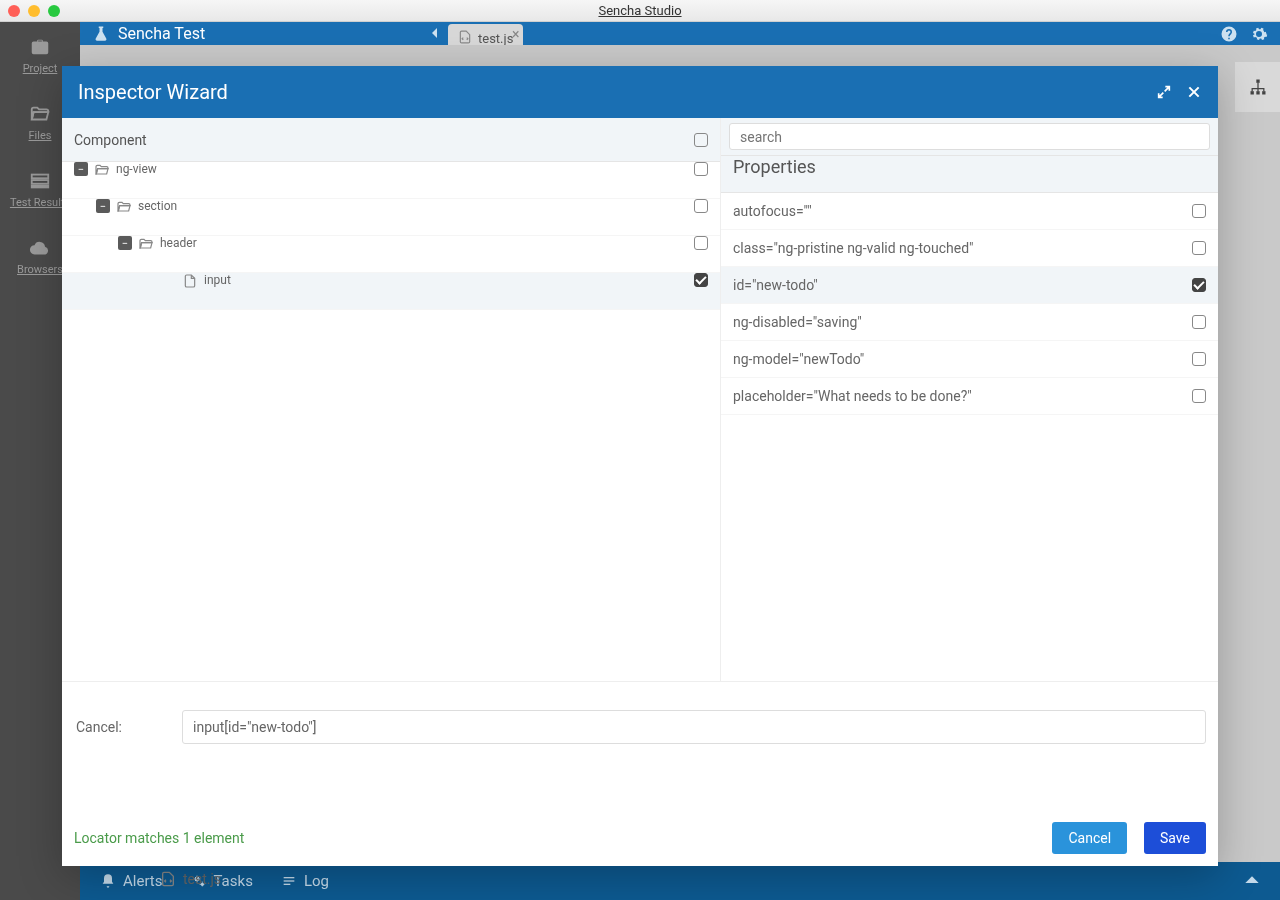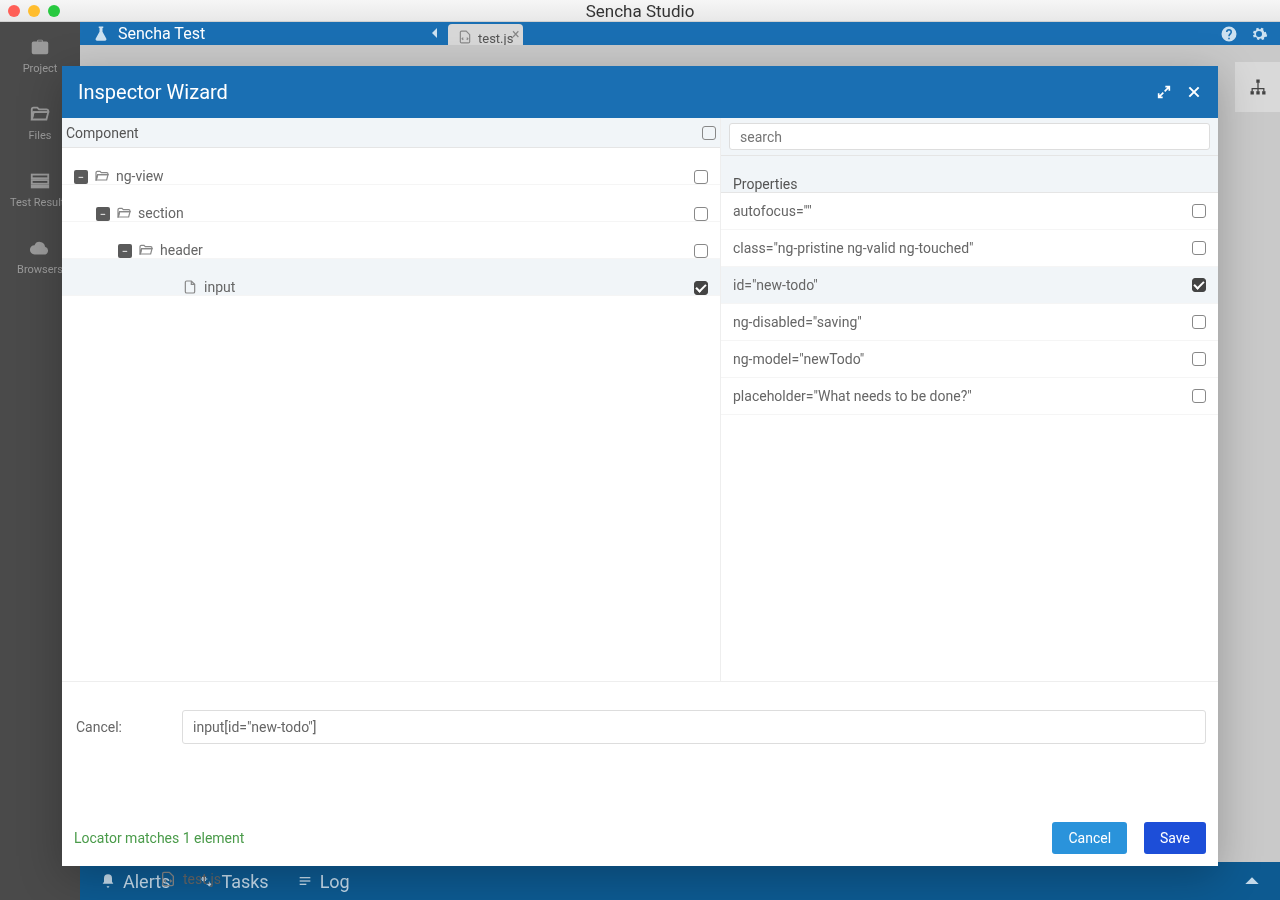--- a/index.html
+++ b/index.html
@@ -5,28 +5,28 @@
 * { margin: 0; padding: 0; box-sizing: border-box; font-family: -apple-system, BlinkMacSystemFont, "Segoe UI", Roboto, sans-serif; }
 body { width: 1280px; height: 900px; background: #f0f0f0; overflow: hidden; position: relative; }
 
 
 .titlebar { height: 22px; background: linear-gradient(#f6f6f6, #e8e8e8); border-bottom: 1px solid #d0d0d0; display: flex; align-items: center; padding: 0 8px; position: relative; }
 .traffic-lights { display: flex; gap: 8px; }
 .traffic-light { width: 12px; height: 12px; border-radius: 50%; }
 .tl-red { background: #ff5f57; }
 .tl-yellow { background: #ffbd2e; }
 .tl-green { background: #28c940; }
-.titlebar-title { position: absolute; left: 50%; transform: translateX(-50%); font-size: 17px; color: #333; }
+.titlebar-title { position: absolute; left: 50%; transform: translateX(-50%); font-size: 13px; color: #333; text-decoration: underline; }
 
 
 .app { display: flex; height: calc(100% - 22px); }
 
 
 .sidebar { width: 80px; background: #4a4a4a; display: flex; flex-direction: column; }
-.sidebar-item { display: flex; flex-direction: column; align-items: center; justify-content: center; padding: 14px 0; color: #9a9a9a; font-size: 11px; gap: 4px; cursor: pointer; }
+.sidebar-item { display: flex; flex-direction: column; align-items: center; justify-content: center; padding: 14px 0; color: #9a9a9a; font-size: 11px; gap: 4px; cursor: pointer; text-decoration: underline; }
 .sidebar-item svg { width: 22px; height: 22px; }
 
 
 .main { flex: 1; display: flex; flex-direction: column; }
 .appbar { height: 23px; background: #1a6fb3; display: flex; align-items: center; padding: 0 12px; justify-content: space-between; }
 .appbar-left { display: flex; align-items: center; gap: 8px; }
 .app-logo-title { display: flex; align-items: center; gap: 8px; color: #fff; font-size: 16px; font-weight: 400; width: 348px;}
 .appbar-collapse { color: #cde1f0; margin-left: auto; cursor: pointer; }
 .tab-strip { display: flex; align-items: flex-end; gap: 0; }
 .tab { background: #d8d8d8; border-radius: 4px 4px 0 0; padding: 6px 10px; display: flex; align-items: center; gap: 6px; font-size: 13px; color: #555; position: relative; height: 30px; margin-top: 10px;}
@@ -36,53 +36,53 @@
 .appbar-right svg { width: 18px; height: 18px; cursor: pointer; }
 
 
 .content-bg { flex: 1; background: #c9c9c9; position: relative; }
 
 
 .right-gutter { position: absolute; right: 0; top: 62px; width: 45px; height: 50px; background: #d9d9d9; display: flex; align-items: center; justify-content: center; }
 .right-gutter svg { width: 20px; height: 20px; color: #444; }
 
 
-.status-bar { position: absolute; bottom: 0; left: 80px; right: 0; height: 38px; background: #0d5a91; display: flex; align-items: center; padding: 0 20px; gap: 28px; color: #c5daea; font-size: 18px; }
+.status-bar { position: absolute; bottom: 0; left: 80px; right: 0; height: 38px; background: #0d5a91; display: flex; align-items: center; padding: 0 20px; gap: 28px; color: #c5daea; font-size: 15px; }
 .status-bar .sb-item { display: flex; align-items: center; gap: 7px; }
 .status-bar svg { width: 16px; height: 16px; }
 .sb-caret { margin-left: auto; }
 .modal { position: absolute; top: 66px; left: 62px; width: 1156px; height: 800px; background: #fff; box-shadow: 0 10px 40px rgba(0,0,0,0.25); display: flex; flex-direction: column; }
 .modal-header { height: 52px; background: #1a6fb3; color: #fff; display: flex; align-items: center; padding: 0 16px; justify-content: space-between; }
 .modal-title { font-size: 20px; font-weight: 400; }
 .modal-header-icons { display: flex; gap: 14px; }
 .modal-header-icons svg { width: 16px; height: 16px; cursor: pointer; }
 
 .modal-body { flex: 1; display: flex; background: #fff; overflow: hidden; }
 
 
 .panel-left { width: 659px; border-right: 1px solid #eee; display: flex; flex-direction: column; }
-.panel-header { height: 30px; background: #f1f5f8; border-bottom: 1px solid #e5e5e5; display: flex; align-items: center; padding: 0 4px; font-size: 14px; color: #555; justify-content: space-between; }
+.panel-header { height: 44px; background: #f1f5f8; border-bottom: 1px solid #e5e5e5; display: flex; align-items: center; padding: 0 12px; font-size: 14px; color: #555; justify-content: space-between; }
 .tree { flex: 1; overflow-y: auto; }
-.tree-row { display: flex; align-items: flex-end; height: 37px; padding: 0 12px; font-size: 14px; color: #666; cursor: pointer; border-bottom: 1px solid #f5f5f5; }
+.tree-row { display: flex; align-items: flex-start; height: 37px; padding: 0 12px; font-size: 12px; color: #666; cursor: pointer; border-bottom: 1px solid #f5f5f5; }
 .tree-row.selected { background: #f1f5f8; }
 .tree-indent { display: inline-block; }
 .tree-toggle { width: 14px; height: 14px; background: #5a5a5a; border-radius: 2px; color: #fff; display: flex; align-items: center; justify-content: center; font-size: 11px; line-height: 1; margin-right: 6px; cursor: pointer; flex-shrink:0; }
 .tree-toggle::before { content: "−"; }
 .tree-icon { margin-right: 6px; color: #888; flex-shrink:0; }
 .tree-icon svg { width: 16px; height: 16px; display: block; }
 .tree-label { flex: 1; }
 .row-check { width: 14px; height: 14px; border: 1.5px solid #888; border-radius: 3px; cursor: pointer; flex-shrink:0; }
 .row-check.checked { background: #444; border-color: #444; position: relative; }
 .row-check.checked::after { content: ""; position: absolute; left: 3px; top: 0px; width: 4px; height: 8px; border: solid #fff; border-width: 0 2px 2px 0; transform: rotate(45deg); }
 
 
 .panel-right { flex: 1; display: flex; flex-direction: column; }
 .search-box { height: 38px; border-bottom: 1px solid #e5e5e5; padding: 5px 8px; background: #f1f5f8; }
 .search-box input { width: 100%; height: 100%; border: 1px solid #ddd; border-radius: 3px; padding: 0 10px; font-size: 14px; color: #666; outline: none; }
-.props-header { height: 37px; background: #f1f5f8; border-bottom: 1px solid #e5e5e5; display: flex; align-items: flex-end; padding: 0 12px; font-size: 14px; color: #555; }
+.props-header { height: 37px; background: #f1f5f8; border-bottom: 1px solid #e5e5e5; display: flex; align-items: flex-start; padding: 0 12px; font-size: 18px; color: #555; }
 .props-list { flex: 1; overflow-y: auto; }
 .prop-row { display: flex; align-items: center; height: 37px; padding: 0 12px; font-size: 14px; color: #666; border-bottom: 1px solid #f5f5f5; justify-content: space-between; cursor: pointer; }
 .prop-row.selected { background: #f1f5f8; }
 
 
 .modal-footer { border-top: 1px solid #eee; padding: 12px; display: flex; flex-direction: column; gap: 10px; }
 .locator-row { display: flex; align-items: center; gap: 14px; padding: 16px 0 8px 0;}
 .locator-label { font-size: 14px; color: #666; width: 94px; padding-left: 2px;}
 .locator-input { flex: 1; height: 34px; border: 1px solid #ddd; border-radius: 3px; padding: 0 10px; font-size: 14px; color: #666; outline: none; }
 .footer-bottom { display: flex; align-items: center; justify-content: space-between; margin-top: 60px;}

